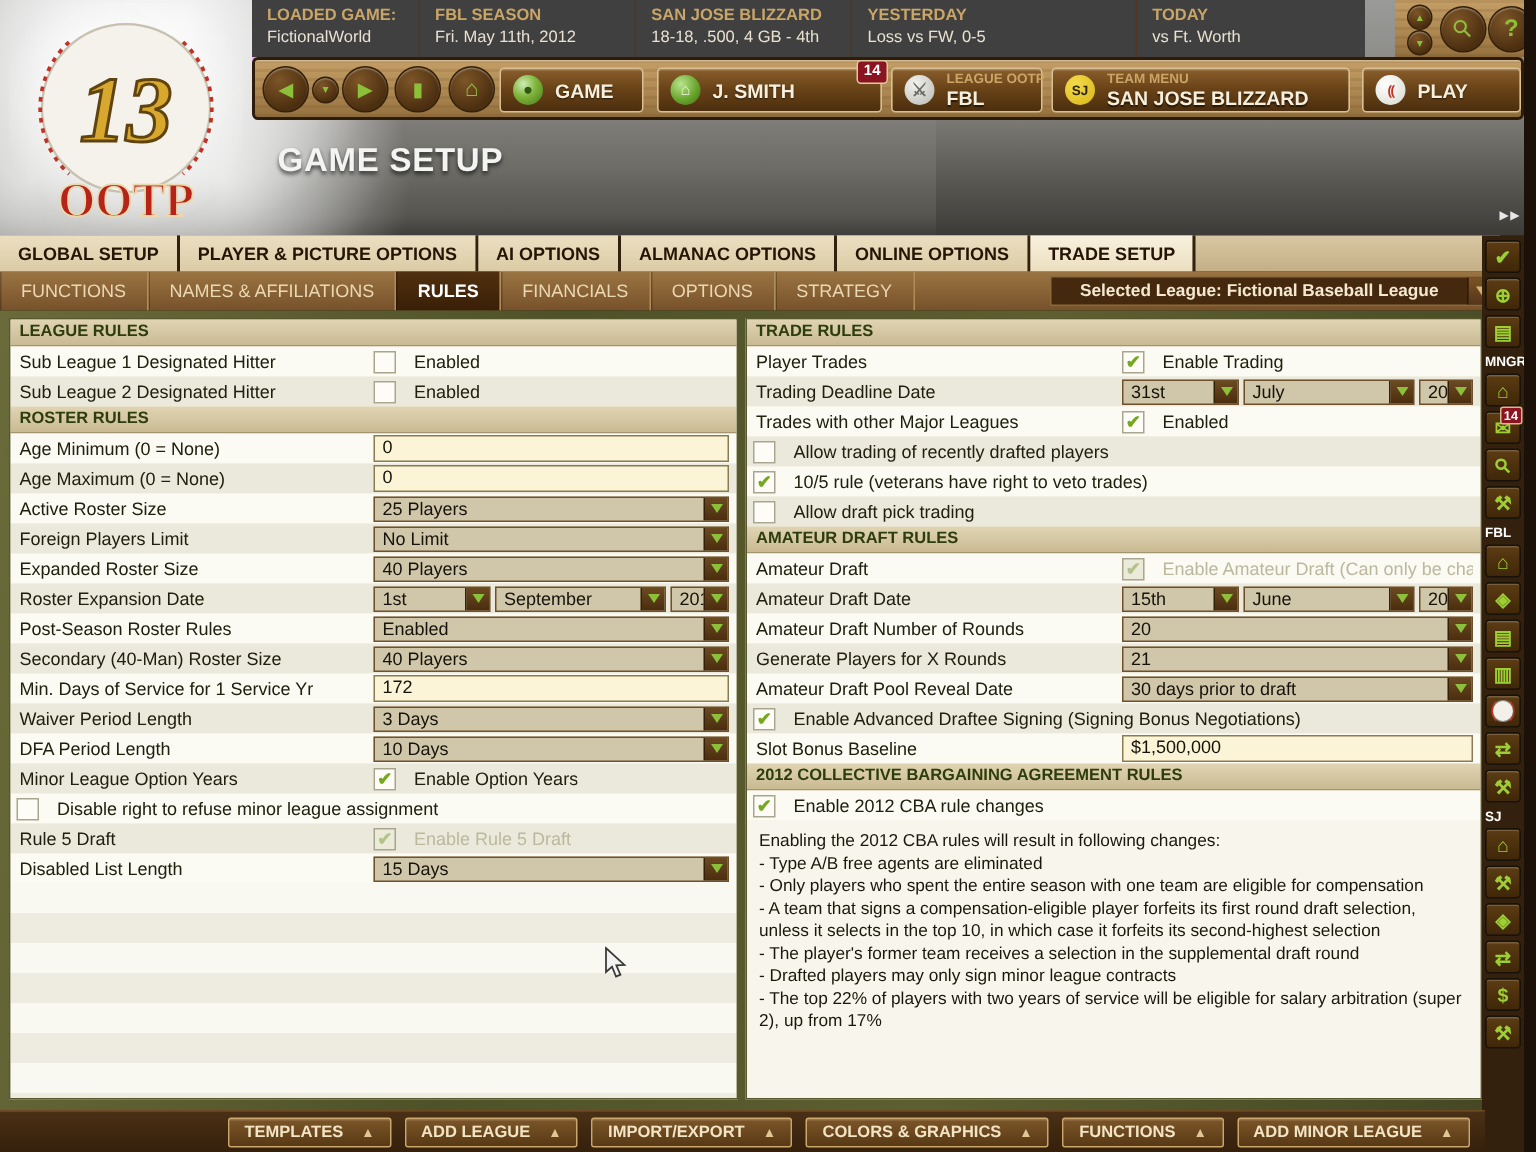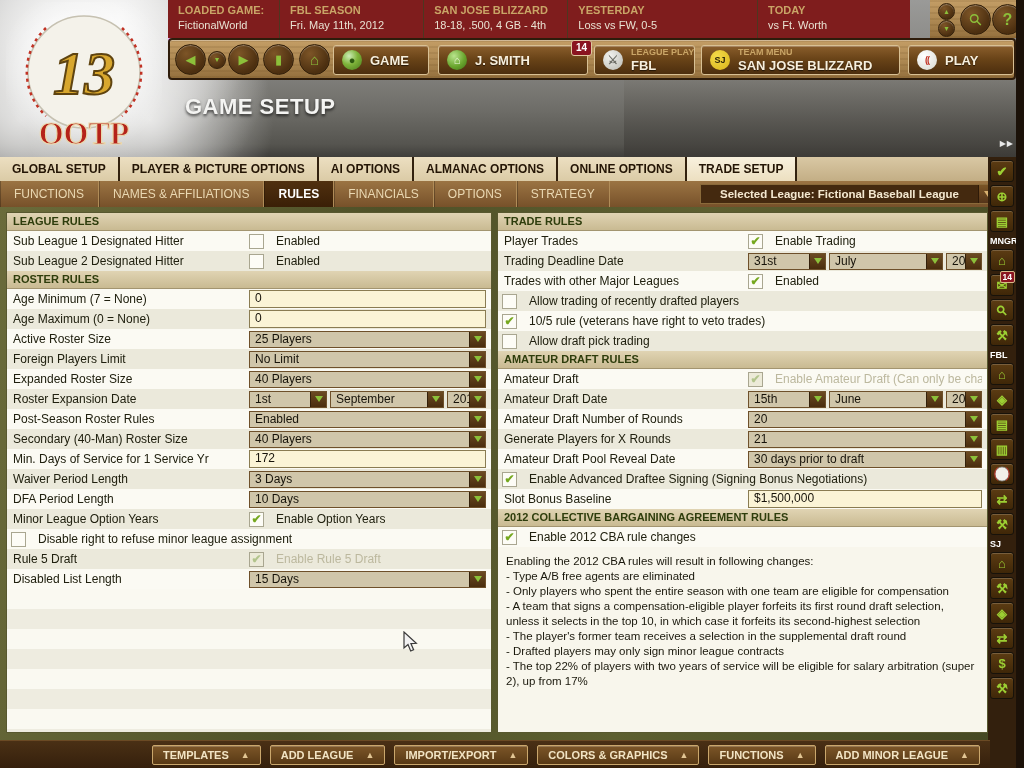--- a/index.html
+++ b/index.html
@@ -15,21 +15,21 @@
       radial-gradient(circle at 120px 20px, rgba(255,255,255,.8), rgba(255,255,255,0) 15%),
       linear-gradient(180deg,#9a9a98 0%,#83827e 45%,#6e6d68 70%,#55544f 92%,#3f3e3a 100%);}
   .photo .haze{position:absolute;right:0;top:80px;width:400px;height:77px;
     background:linear-gradient(180deg,rgba(120,118,112,.55),rgba(60,58,54,.8));}
   .fwd-arrows{position:absolute;right:10px;top:139px;color:#e8e8e8;font-size:8px;letter-spacing:1px;}
 
   
   .logo{position:absolute;left:6px;top:2px;width:156px;height:152px;}
 
   
-  .topbar{position:absolute;left:168px;top:0;width:742px;height:38px;background:#7f1d1d;
+  .topbar{position:absolute;left:168px;top:0;width:742px;height:38px;background:#404040;
     display:flex;border-bottom:7px solid #f0abfc;}
   .tb-col{padding:3px 0 0 10px;box-sizing:border-box;border-left:1px solid #4e3620;overflow:hidden;}
   .tb-col:first-child{border-left:none;}
   .tb-label{color:#c9a567;font-weight:bold;font-size:11px;line-height:15px;white-space:nowrap;}
   .tb-value{color:#e9e2d2;font-size:11px;line-height:15px;white-space:nowrap;}
 
   
   .wood{background:
       repeating-linear-gradient(180deg,rgba(90,60,20,.12) 0 2px,rgba(255,255,255,0) 2px 6px),
       linear-gradient(180deg,#c49e66 0%,#ad8852 55%,#94703e 100%);}
@@ -237,21 +237,21 @@
       <span class="txt">GAME</span>
     </div>
     <div class="menu-btn" style="left:268px;width:150px;">
       <span class="orb home">⌂</span>
       <span class="txt">J. SMITH</span>
       <span class="badge">14</span>
     </div>
     <div class="menu-btn" style="left:424px;width:101px;">
       <span class="orb shield">⚔</span>
       <span class="two">
-        <span class="mini">LEAGUE PLAY</span>
+        <span class="mini">LEAGUE OOTP</span>
         <span class="txt">FBL</span>
       </span>
     </div>
     <div class="menu-btn" style="left:531px;width:199px;">
       <span class="orb sj">SJ</span>
       <span class="two">
         <span class="mini">TEAM MENU</span>
         <span class="txt">SAN JOSE BLIZZARD</span>
       </span>
     </div>
@@ -299,21 +299,21 @@
       </div>
       <div class="prow odd">
         <span class="plabel">Sub League 2 Designated Hitter</span>
         <div class="pctrl">
           <span class="cbox"></span>
           <span class="cbox-text">Enabled</span>
         </div>
       </div>
       <div class="sec-header">ROSTER RULES</div>
       <div class="prow even">
-        <span class="plabel">Age Minimum (7 = None)</span>
+        <span class="plabel">Age Minimum (0 = None)</span>
         <div class="pctrl">
           <div class="tinput">0</div>
         </div>
       </div>
       <div class="prow odd">
         <span class="plabel">Age Maximum (0 = None)</span>
         <div class="pctrl">
           <div class="tinput">0</div>
         </div>
       </div>

